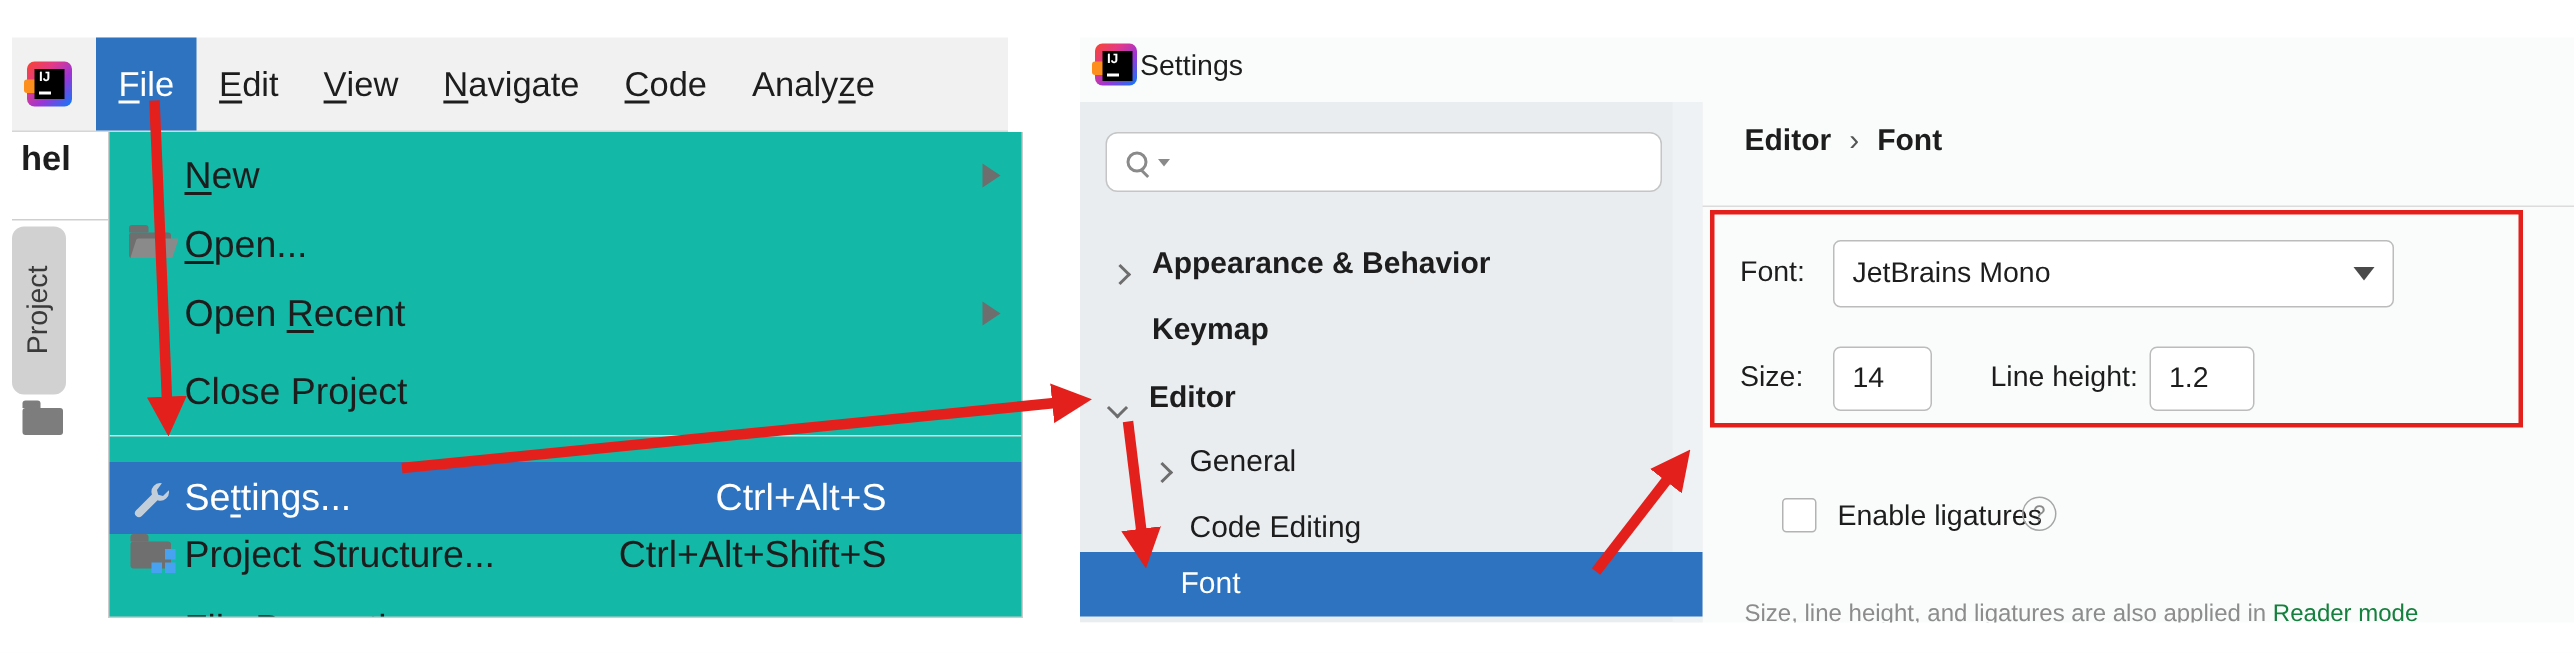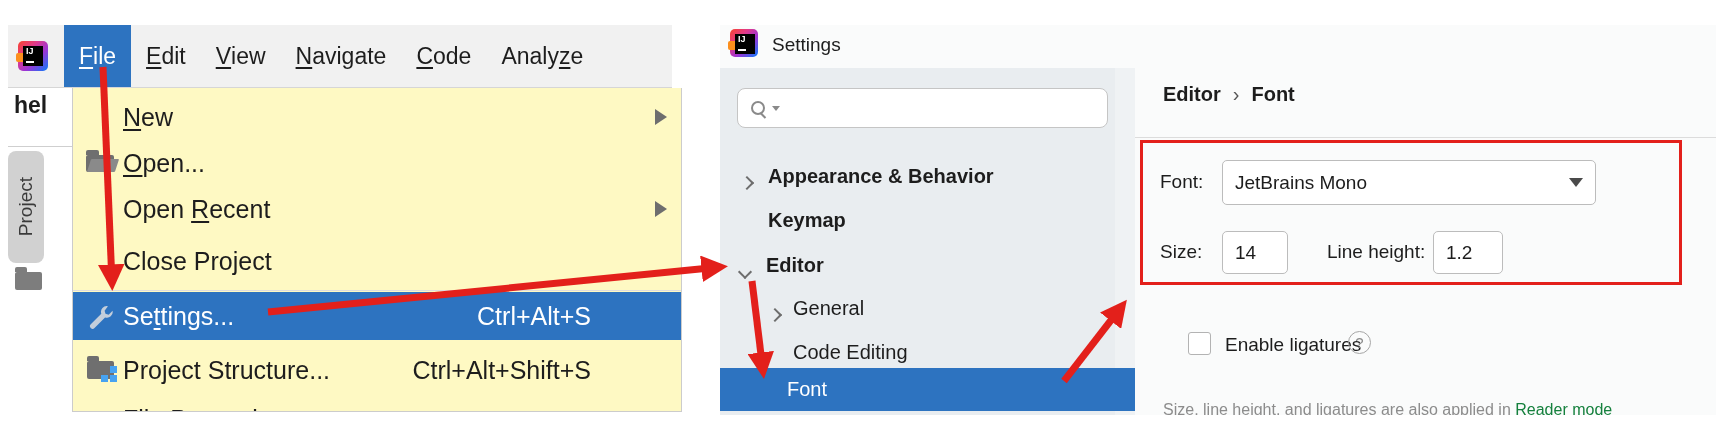--- a/index.html
+++ b/index.html
@@ -26,42 +26,42 @@
 
   #project-stripe { position:absolute; left:8px; top:151px; width:36px; height:112px;
                     background:#d1d1d1; border-radius:8px; display:flex; align-items:center; justify-content:center; }
   #project-stripe span { writing-mode:vertical-rl; transform:rotate(180deg); font-size:19px; color:#3a3a3a; }
   .folder-glyph { position:relative; width:27px; height:18px; background:#7d7d7d; border-radius:2px; }
   .folder-glyph::before { content:''; position:absolute; top:-5px; left:0; width:12px; height:5px;
                           background:#7d7d7d; border-radius:2px 2px 0 0; }
   #stripe-folder { position:absolute; left:15px; top:272px; }
 
   #file-popup { position:absolute; left:72px; top:88px; width:610px; height:324px;
-                background:#fef9c3; border:1px solid #cccccc; border-top:none; overflow:hidden; font-size:25px; }
+                background:#14b8a6; border:1px solid #cccccc; border-top:none; overflow:hidden; font-size:25px; }
   .mi { position:absolute; left:0; right:0; height:46px; display:flex; align-items:center; padding:0 14px 0 10px; }
   .mi .mi-icon { width:34px; flex:0 0 34px; margin-right:6px; display:flex; align-items:center; justify-content:center; }
   .mi .shortcut { margin-left:auto; margin-right:76px; }
   .mi.selected { background:#2d73c0; color:#fff; }
   .submenu-arrow { position:absolute; right:14px; top:50%; margin-top:-8px; width:0; height:0;
                    border-left:12px solid #6e6e6e; border-top:8px solid transparent; border-bottom:8px solid transparent; }
   .menu-sep { position:absolute; left:0; right:0; top:202px; height:1px; background:#dedede; }
   .open-folder { position:relative; width:28px; height:17px; background:#6f6f6f; border-radius:2px; }
   .open-folder::before { content:''; position:absolute; top:-5px; left:0; width:13px; height:5px; background:#6f6f6f; border-radius:2px 2px 0 0; }
   .open-folder::after { content:''; position:absolute; left:3px; top:4px; right:-3px; bottom:0;
                         background:#8a8a8a; transform:skewX(-18deg); border-radius:1px; }
   .proj-struct { position:relative; width:27px; height:18px; background:#6f6f6f; border-radius:2px; }
   .proj-struct::before { content:''; position:absolute; top:-5px; left:0; width:12px; height:5px; background:#6f6f6f; border-radius:2px 2px 0 0; }
   .proj-struct i { position:absolute; width:7px; height:7px; background:#47a3f1; }
   .proj-struct i.b1 { right:-3px; bottom:-3px; }
   .proj-struct i.b2 { right:6px;  bottom:-3px; }
   .proj-struct i.b3 { right:-3px; bottom:6px; }
 
   
   #dialog { position:absolute; left:720px; top:25px; width:996px; height:390px; background:#fafbfb; overflow:hidden; }
-  #dlg-title-text { position:absolute; left:52px; top:9px; font-size:19px; }
+  #dlg-title-text { position:absolute; left:40px; top:9px; font-size:19px; }
   #dialog .logo { position:absolute; left:10px; top:4px; width:28px; height:28px; }
   #tree-panel { position:absolute; left:0; top:43px; width:415px; height:347px; background:#e9edf0; }
   #tree-panel .edge { position:absolute; right:0; top:0; width:20px; height:100%; background:#eff2f4; }
   #search-box { position:absolute; left:17px; top:63px; width:371px; height:40px; background:#fff;
                 border:1px solid #c5c5c5; border-radius:8px; display:flex; align-items:center; padding-left:13px; }
   .mag { width:14px; height:14px; border:2px solid #8a8a8a; border-radius:50%; position:relative; }
   .mag::after { content:''; position:absolute; width:2px; height:7px; background:#8a8a8a;
                 transform:rotate(-45deg); bottom:-6px; right:-1px; }
   .mag-caret { width:0; height:0; border-top:5px solid #8a8a8a; border-left:4px solid transparent;
                border-right:4px solid transparent; margin-left:7px; }
@@ -138,21 +138,21 @@
     <div class="mi" style="top:98px">
       <span class="mi-icon"></span>
       <span>Open <span class="mn">R</span>ecent</span>
       <span class="submenu-arrow"></span>
     </div>
     <div class="mi" style="top:150px">
       <span class="mi-icon"></span>
       <span>Close Pro<span class="mn">j</span>ect</span>
     </div>
     <div class="menu-sep"></div>
-    <div class="mi selected" style="top:204px;height:48px">
+    <div class="mi selected" style="top:220px;height:48px">
       <span class="mi-icon">
         <svg width="26" height="26" viewBox="0 0 18 18">
           <path d="M14.5 2.2a4 4 0 0 0-4.6 5.2L2.6 14.7a1.8 1.8 0 1 0 2.6 2.6l7.3-7.3a4 4 0 0 0 5.2-4.6L15 8.1l-2.2-.6-.6-2.2z" fill="#c3cedb"></path>
         </svg>
       </span>
       <span>Se<span class="mn">t</span>tings...</span>
       <span class="shortcut">Ctrl+Alt+S</span>
     </div>
     <div class="mi" style="top:258px;height:48px">
       <span class="mi-icon">

